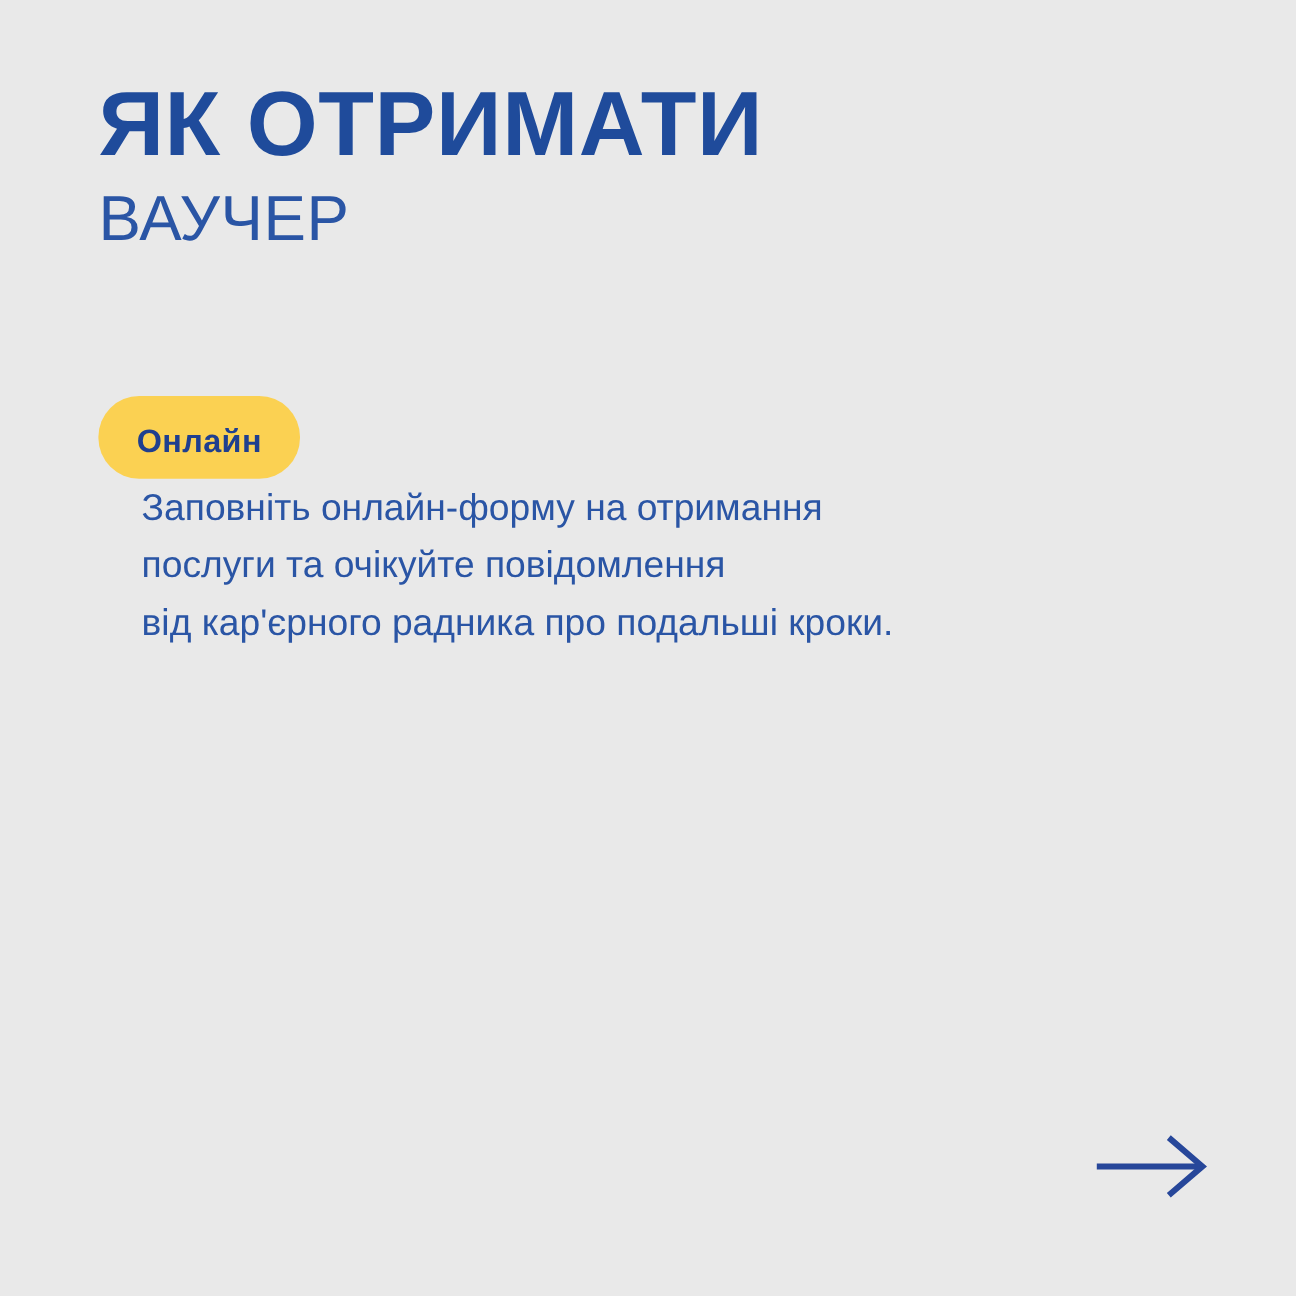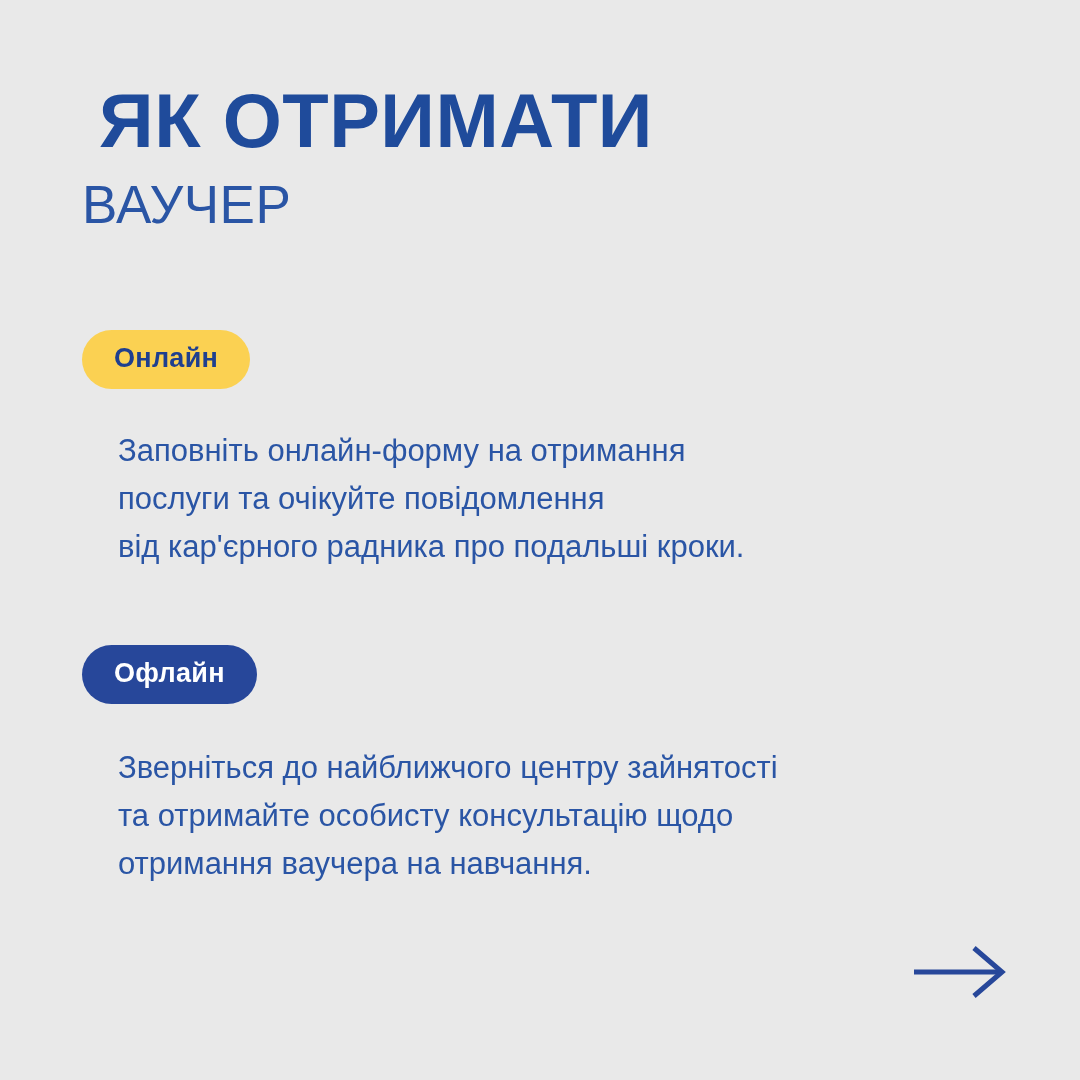--- a/index.html
+++ b/index.html
@@ -26,21 +26,21 @@
     position: absolute;
     left: 82px;
     top: 66px;
   }
   .heading-line1 {
     font-size: 76px;
     font-weight: bold;
     color: #1f4b9b;
     letter-spacing: 0.5px;
     line-height: 1.0;
-    margin: 17px;
+    margin: 0;
     white-space: nowrap;
   }
   .heading-line2 {
     font-size: 53px;
     font-weight: normal;
     color: #2a55a5;
     letter-spacing: 0.5px;
     line-height: 1.1;
     margin: 12px 0 0 0;
     white-space: nowrap;
@@ -51,21 +51,21 @@
     position: absolute;
     left: 82px;
     width: 930px;
   }
   .section-online { top: 330px; }
   .section-offline { top: 645px; }
 
   .badge {
     display: inline-block;
     border-radius: 34px;
-    padding: 15px 32px 17px 32px;
+    padding: 25px 32px 17px 32px;
     font-size: 27px;
     font-weight: bold;
     line-height: 1;
     letter-spacing: 0.3px;
   }
   .badge-online {
     background: #fbd152;
     color: #1f3f8f;
   }
   .badge-offline {
@@ -75,21 +75,21 @@
 
   .body-text {
     margin: 0;
     padding: 0 0 0 36px;
     color: #2a55a5;
     font-size: 31px;
     line-height: 1.55;
     font-weight: normal;
     white-space: pre-line;
   }
-  .section-online .body-text { margin-top: 38px; }
+  .section-online .body-text { }
   .section-offline .body-text { margin-top: 40px; }
 
   
   .arrow {
     position: absolute;
     right: 72px;
     bottom: 78px;
     width: 96px;
     height: 60px;
   }
@@ -105,26 +105,20 @@
     <div class="heading-line2">ВАУЧЕР</div>
   </div>
 
   <div class="section section-online">
     <span class="badge badge-online">Онлайн</span>
     <p class="body-text">Заповніть онлайн-форму на отримання
 послуги та очікуйте повідомлення
 від кар'єрного радника про подальші кроки.</p>
   </div>
 
-  <div class="section section-offline">
-    <span class="badge badge-offline">Офлайн</span>
-    <p class="body-text">Зверніться до найближчого центру зайнятості
-та отримайте особисту консультацію щодо
-отримання ваучера на навчання.</p>
-  </div>
 
   <div class="arrow">
     <svg width="96" height="60" viewBox="0 0 96 60" xmlns="http://www.w3.org/2000/svg">
       <line x1="2" y1="30" x2="88" y2="30" stroke="#27479a" stroke-width="5"></line>
       <polyline points="62,6 90,30 62,54" fill="none" stroke="#27479a" stroke-width="5" stroke-linecap="butt" stroke-linejoin="miter"></polyline>
     </svg>
   </div>
 
 </div>
 

